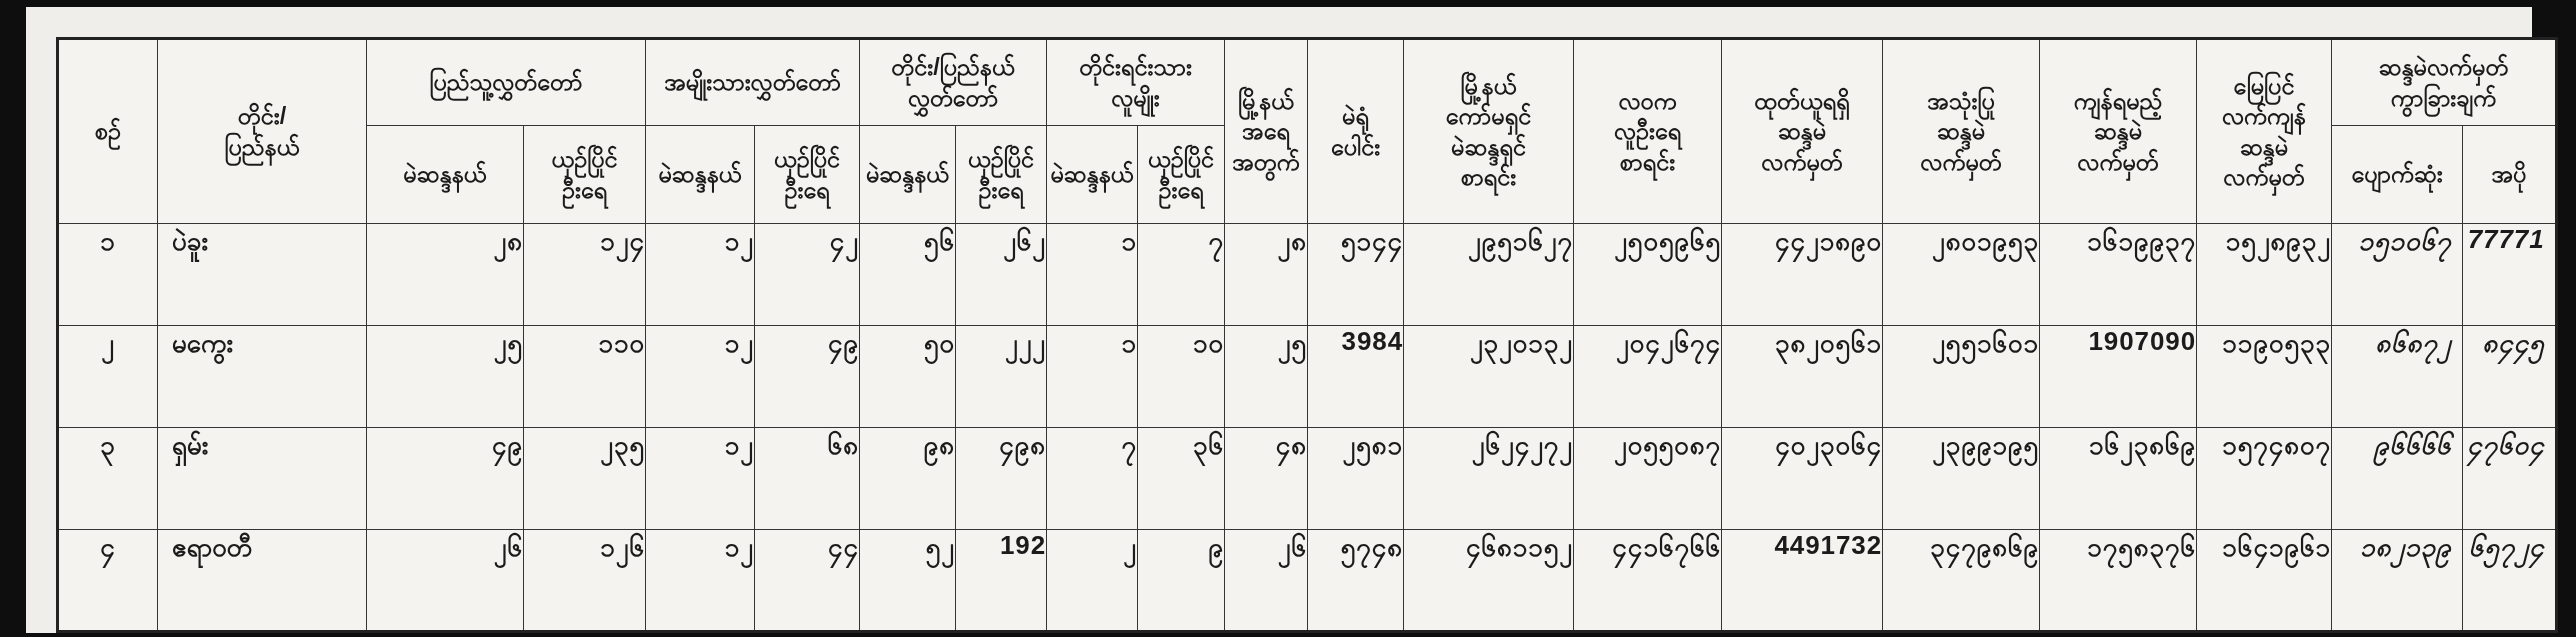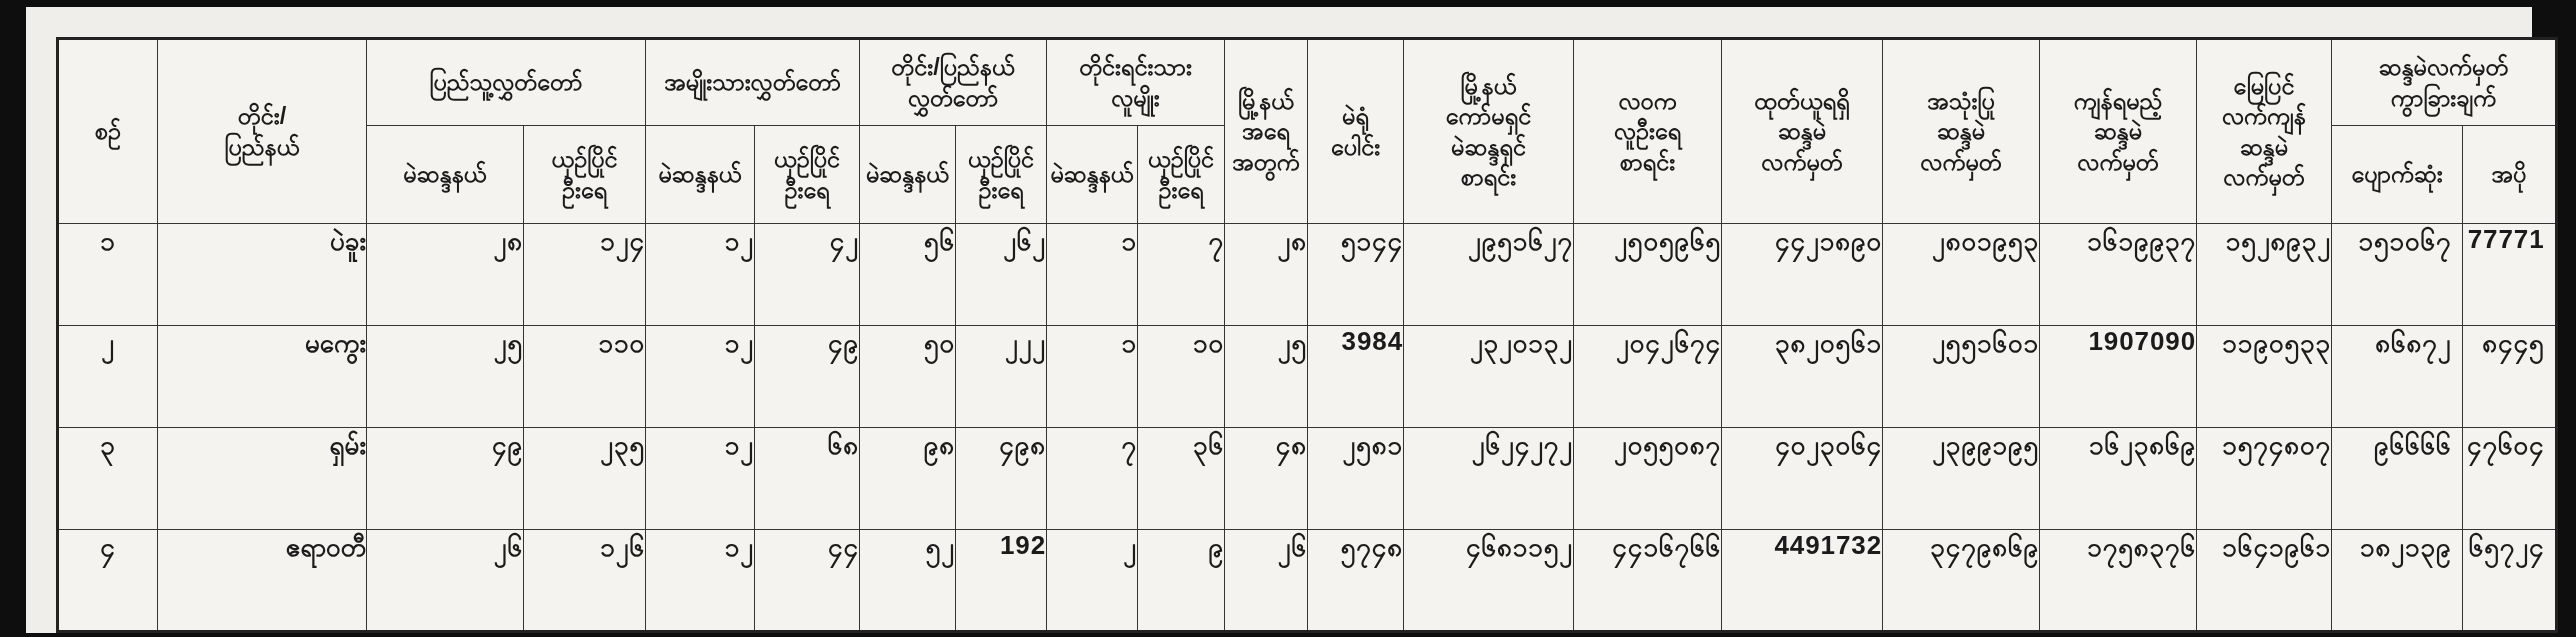--- a/index.html
+++ b/index.html
@@ -47,22 +47,22 @@
   tbody td {
     font-size: 26px;
     font-weight: bold;
     vertical-align: top;
     padding-top: 17.4px;
     text-align: right;
     padding-right: 15.7px;
     letter-spacing: 0.9px;
   }
   tbody td:nth-child(1) { text-align: center; padding-right: 0; }
-  tbody td:nth-child(2) { text-align: right; padding-left: 14px; letter-spacing: 0; }
-  tbody td:nth-child(19), tbody td:nth-child(20) { padding-right: 10.5px; }
+  tbody td:nth-child(2) { text-align: left; padding-left: 14px; letter-spacing: 0; }
+  tbody td:nth-child(19), tbody td:nth-child(20) { padding-right: 10.5px; font-style: italic; }
   tr.h-group { height: 87px; }
   tr.h-sub   { height: 98px; }
   tbody tr   { height: 102px; }
 </style>
 </head>
 <body>
 
 <div class="page">
   <div class="band band-left"></div>
   <div class="band-top band"></div>

